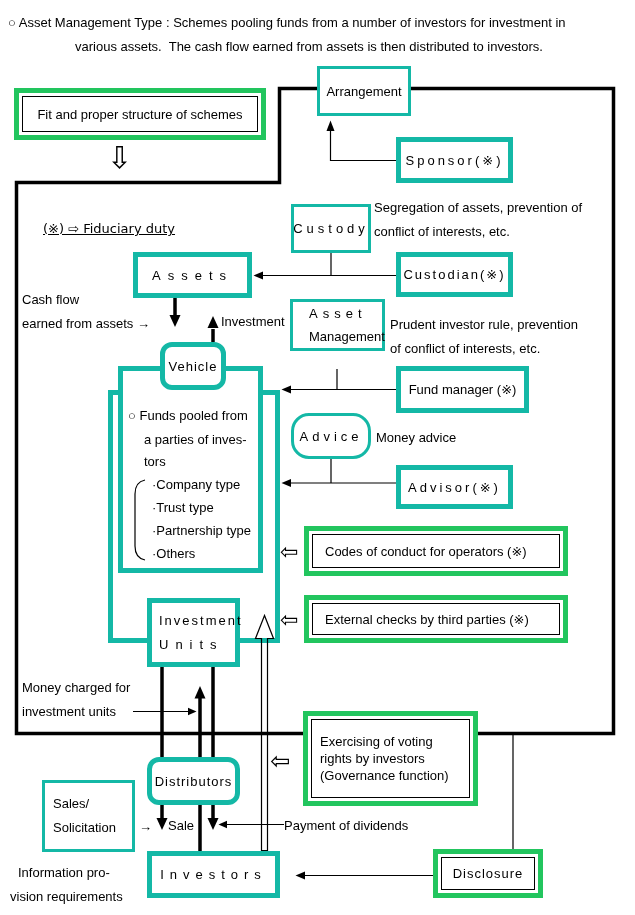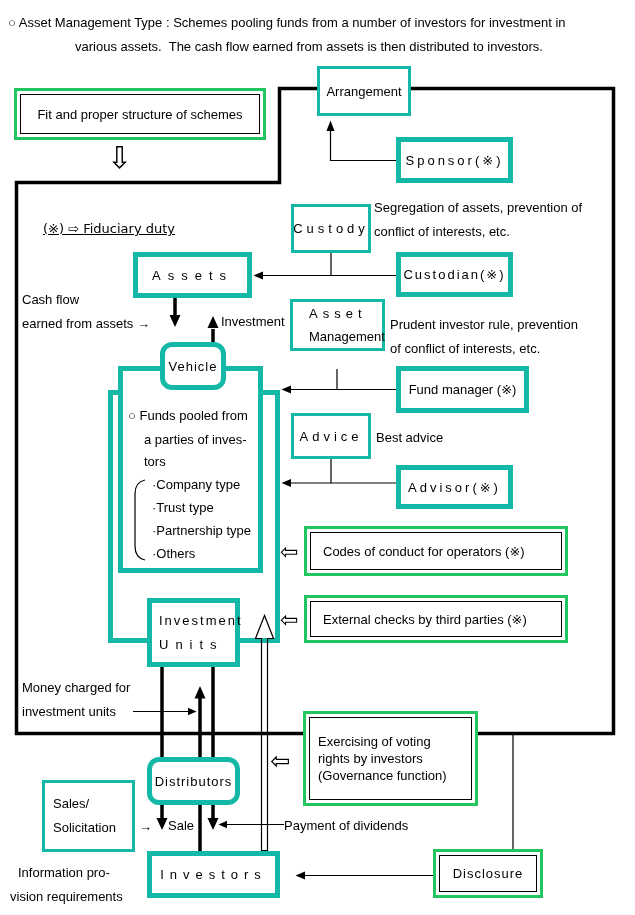--- a/index.html
+++ b/index.html
@@ -12,21 +12,21 @@
   .t{position:absolute;white-space:pre;line-height:17px;}
   svg.layer{position:absolute;left:0;top:0;}
   .box{
     position:absolute;background:#fff;border:5px solid #14b8a6;box-sizing:border-box;
     display:flex;flex-direction:column;align-items:center;justify-content:center;
     text-align:center;z-index:4;line-height:17px;
   }
   .bold{border-width:3px;}
   .leftal{align-items:flex-start;text-align:left;}
   .dbox{
-    position:absolute;background:#fff;border:3px solid #22c55e;box-sizing:border-box;
+    position:absolute;background:#fff;border:5px solid #22c55e;box-sizing:border-box;
     padding:3px;z-index:4;
   }
   .dbox .in{
     border:1px solid #000;width:100%;height:100%;box-sizing:border-box;
     display:flex;flex-direction:column;align-items:center;justify-content:center;
     text-align:center;line-height:17px;
   }
   .dbox .in.leftal{align-items:flex-start;text-align:left;}
   .ls1{letter-spacing:1px;border-radius:12px;} .ls2{letter-spacing:2px;} .ls3{letter-spacing:3px;}
   .ls4{letter-spacing:4px;} .ls5{letter-spacing:5px;} .ls6{letter-spacing:6px;} .ls7{letter-spacing:7px;}
@@ -124,21 +124,21 @@
 <div class="box ls7" style="left:133px;top:252px;width:119px;height:46px;">
   <span>Assets</span>
 </div>
 <div class="box bold leftal" style="left:290px;top:299px;width:95px;height:52px;padding-left:16px;line-height:23px;">
   <span class="ls5">Asset</span>
   <span>Management</span>
 </div>
 <div class="box" style="left:396px;top:366px;width:133px;height:47px;">
   <span>Fund manager (※)</span>
 </div>
-<div class="box bold ls4" style="left:291px;top:413px;width:80px;height:46px;">
+<div class="box bold ls4" style="left:291px;top:413px;width:80px;height:46px;border-radius:18px;">
   <span>Advice</span>
 </div>
 <div class="box ls3" style="left:396px;top:465px;width:117px;height:44px;">
   <span>Advisor(※)</span>
 </div>
 
 <div class="dbox" style="left:304px;top:526px;width:264px;height:50px;">
   <div class="in leftal" style="padding-left:12px;">
       <span>Codes of conduct for operators (※)</span>
     </div>
@@ -179,21 +179,21 @@
     </div>
 </div>
 
 <div class="t" style="left:374px;top:199px;">Segregation of assets, prevention of</div>
 <div class="t" style="left:374px;top:223px;">conflict of interests, etc.</div>
 <div class="t" style="left:22px;top:291px;">Cash flow</div>
 <div class="t" style="left:22px;top:315px;">earned from assets →</div>
 <div class="t" style="left:221px;top:313px;">Investment</div>
 <div class="t" style="left:390px;top:316px;">Prudent investor rule, prevention</div>
 <div class="t" style="left:390px;top:340px;">of conflict of interests, etc.</div>
-<div class="t" style="left:376px;top:429px;">Best advice</div>
+<div class="t" style="left:376px;top:429px;">Money advice</div>
 <div class="t" style="left:22px;top:679px;">Money charged for</div>
 <div class="t" style="left:22px;top:703px;">investment units</div>
 <div class="t" style="left:139px;top:818px;">→</div>
 <div class="t" style="left:168px;top:817px;">Sale</div>
 <div class="t" style="left:284px;top:817px;">Payment of dividends</div>
 <div class="t" style="left:18px;top:864px;">Information pro-</div>
 <div class="t" style="left:10px;top:888px;">vision requirements</div>
 
 <svg class="layer" width="635" height="915" style="z-index:6">
   <path d="M264.5,615.5 L255.5,638.5 L261.5,638.5 L261.5,850.5 L267.5,850.5 L267.5,638.5 L273.5,638.5 Z" fill="none" stroke="#000" stroke-width="1.2"></path>

